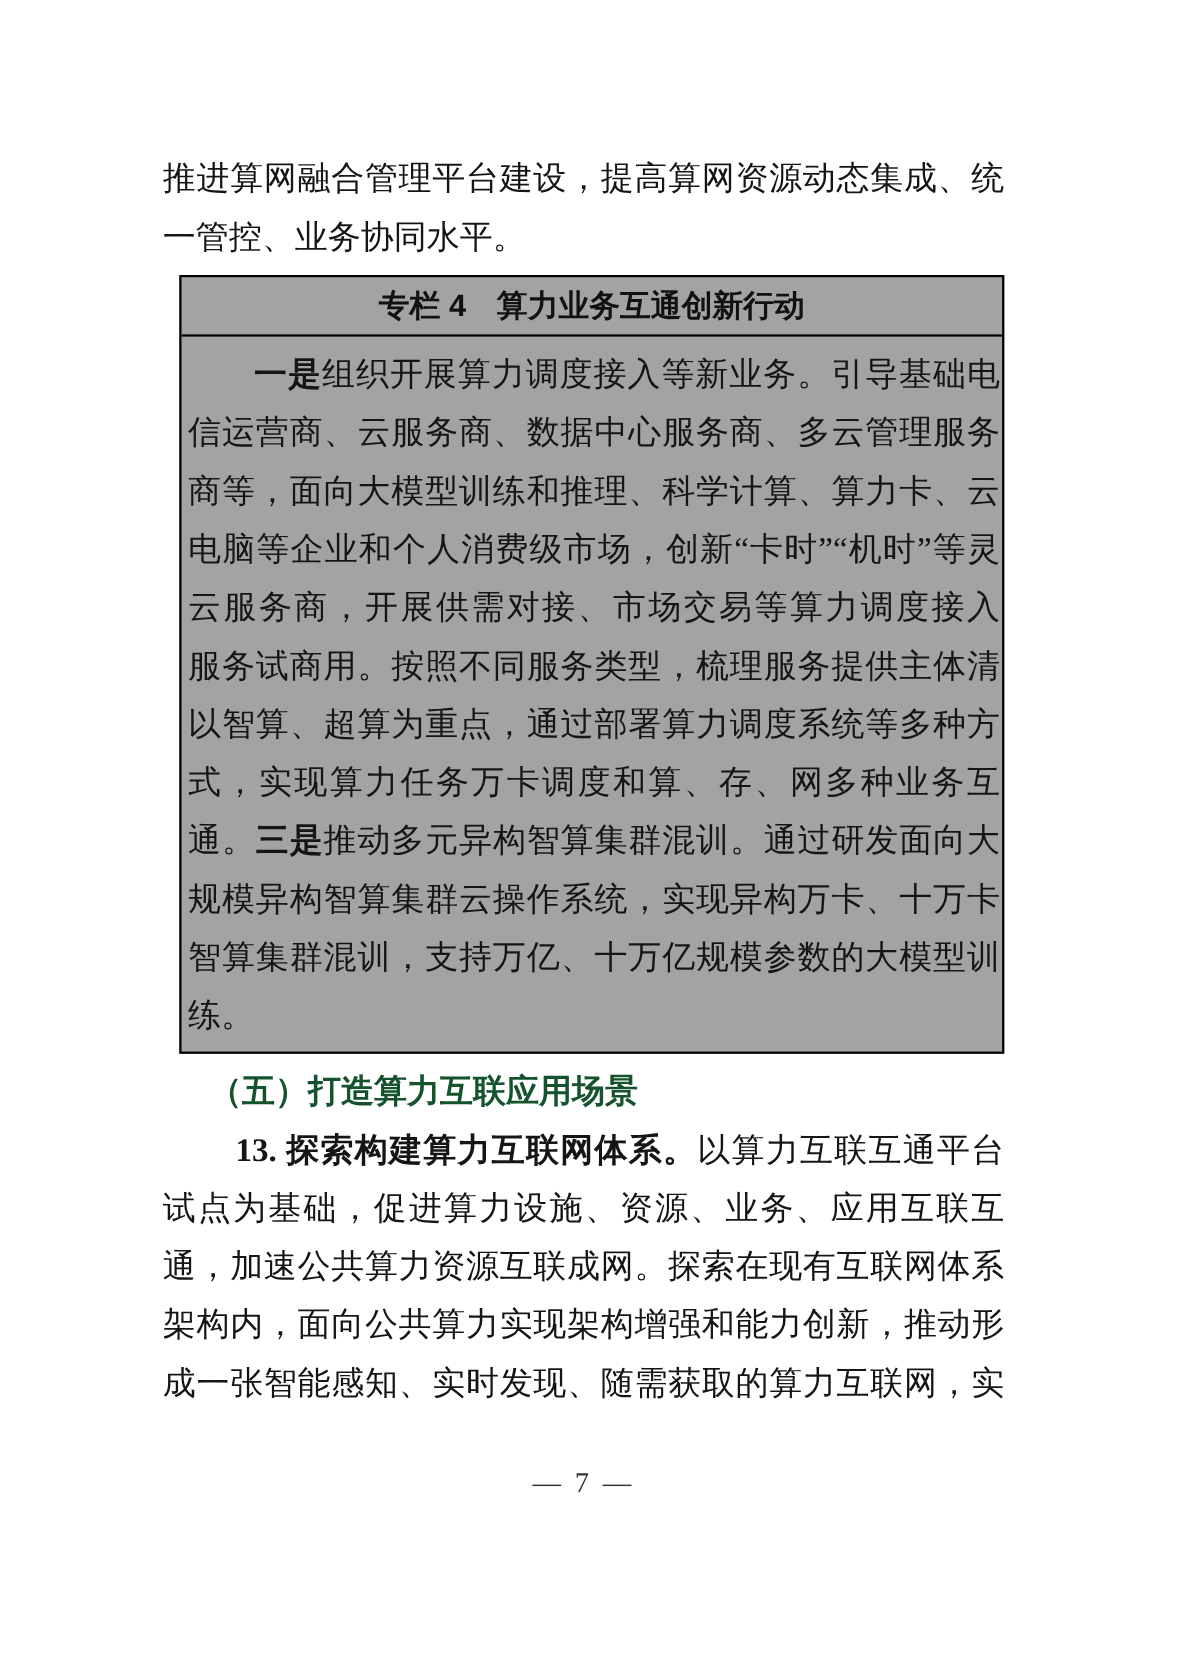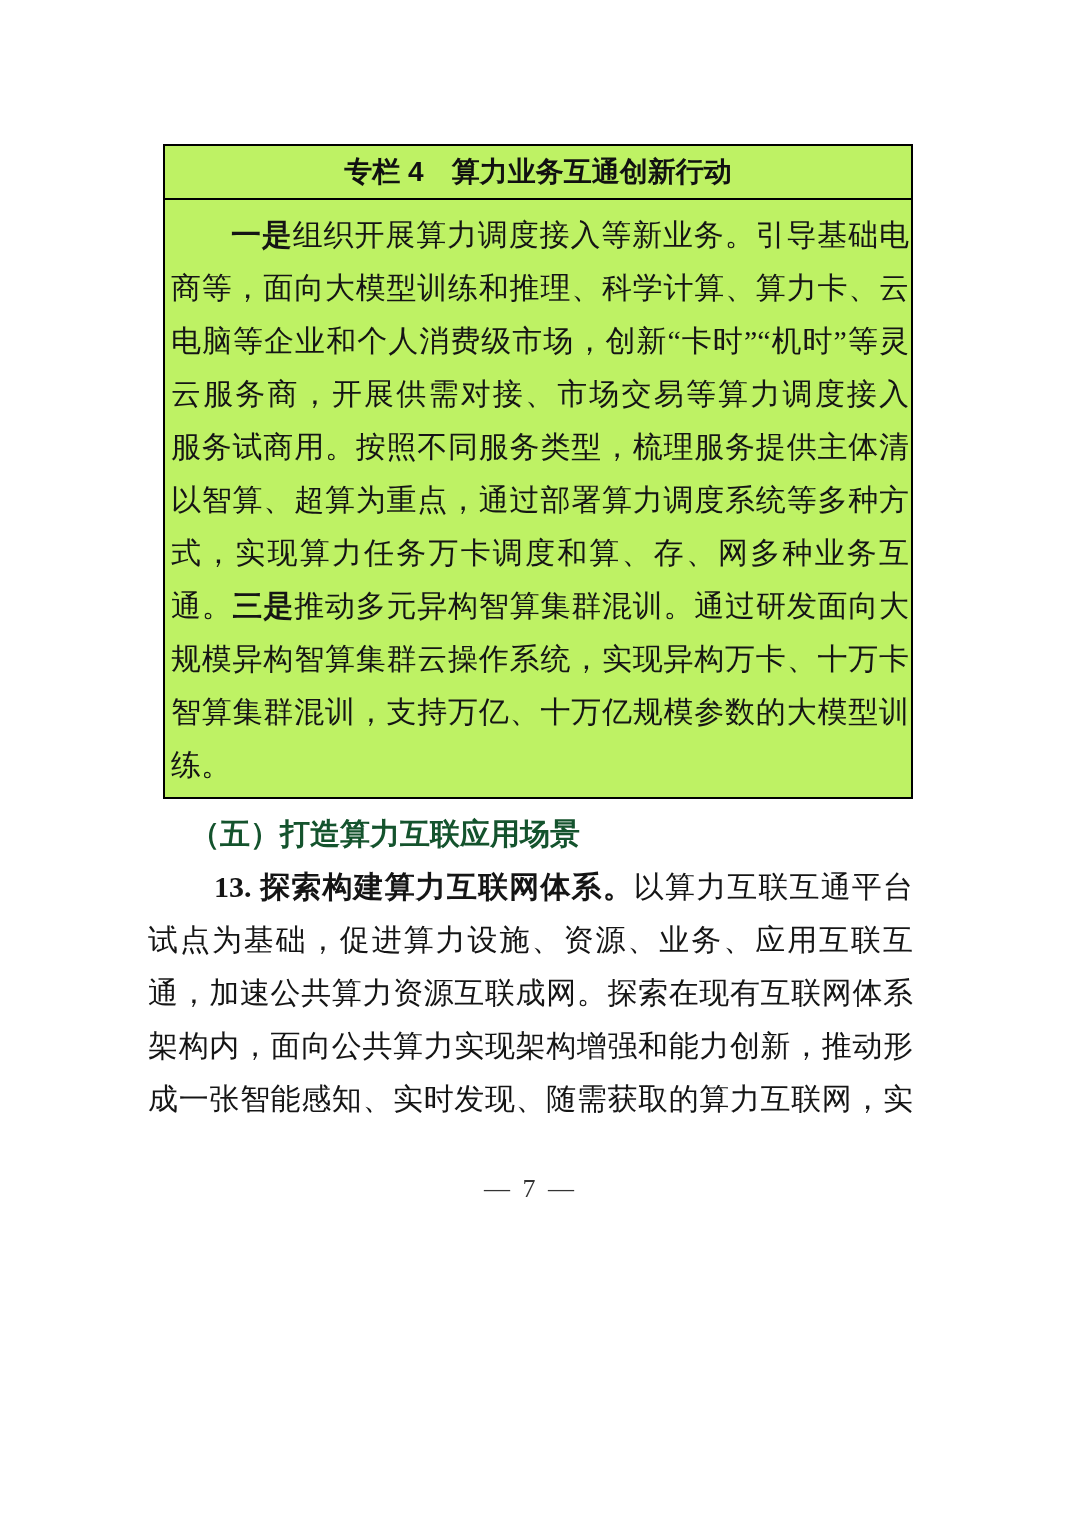--- a/index.html
+++ b/index.html
@@ -24,21 +24,21 @@
     white-space: normal;
   }
   .line.lastline { text-align-last: left; }
   .line.indent2 { text-indent: 2em; }
   .line.indent22 { text-indent: 2.2em; }
   b, .bold-seg { font-weight: 700; }
 
   .callout-box {
     margin: 8px 0 0 15px;
     border: 2px solid #000000;
-    background: #bef264;
+    background: #a3a3a3;
   }
   .box-header {
     height: 52px;
     line-height: 52px;
     text-align: center;
     border-bottom: 2px solid #000000;
     font-family: "Liberation Sans", "DejaVu Sans", sans-serif;
     font-weight: 600;
     font-size: 28px;
     color: #111111;
@@ -61,25 +61,30 @@
     line-height: 40px;
     letter-spacing: 3px;
     color: #333333;
   }
 </style>
 </head>
 <body>
 
 <div class="page">
 
+  <div>
+    <div class="line">推进算网融合管理平台建设，提高算网资源动态集成、统</div>
+    <div class="line lastline">一管控、业务协同水平。</div>
+  </div>
 
   <div class="callout-box">
     <div class="box-header">专栏 4　算力业务互通创新行动</div>
     <div class="box-body">
       <div class="line indent2"><span></span><b>一是</b><span>组织开展算力调度接入等新业务。引导基础电</span></div>
+      <div class="line"><span>信运营商、云服务商、数据中心服务商、多云管理服务</span><b></b><span></span></div>
       <div class="line"><span>商等，面向大模型训练和推理、科学计算、算力卡、云</span><b></b><span></span></div>
       <div class="line"><span>电脑等企业和个人消费级市场，创新“卡时”“机时”等灵</span><b></b><span></span></div>
       <div class="line"><span>云服务商，开展供需对接、市场交易等算力调度接入</span><b></b><span></span></div>
       <div class="line"><span>服务试商用。按照不同服务类型，梳理服务提供主体清</span><b></b><span></span></div>
       <div class="line"><span>以智算、超算为重点，通过部署算力调度系统等多种方</span><b></b><span></span></div>
       <div class="line"><span>式，实现算力任务万卡调度和算、存、网多种业务互</span><b></b><span></span></div>
       <div class="line"><span>通。</span><b>三是</b><span>推动多元异构智算集群混训。通过研发面向大</span></div>
       <div class="line"><span>规模异构智算集群云操作系统，实现异构万卡、十万卡</span><b></b><span></span></div>
       <div class="line"><span>智算集群混训，支持万亿、十万亿规模参数的大模型训</span><b></b><span></span></div>
       <div class="line lastline"><span>练。</span><b></b><span></span></div>

